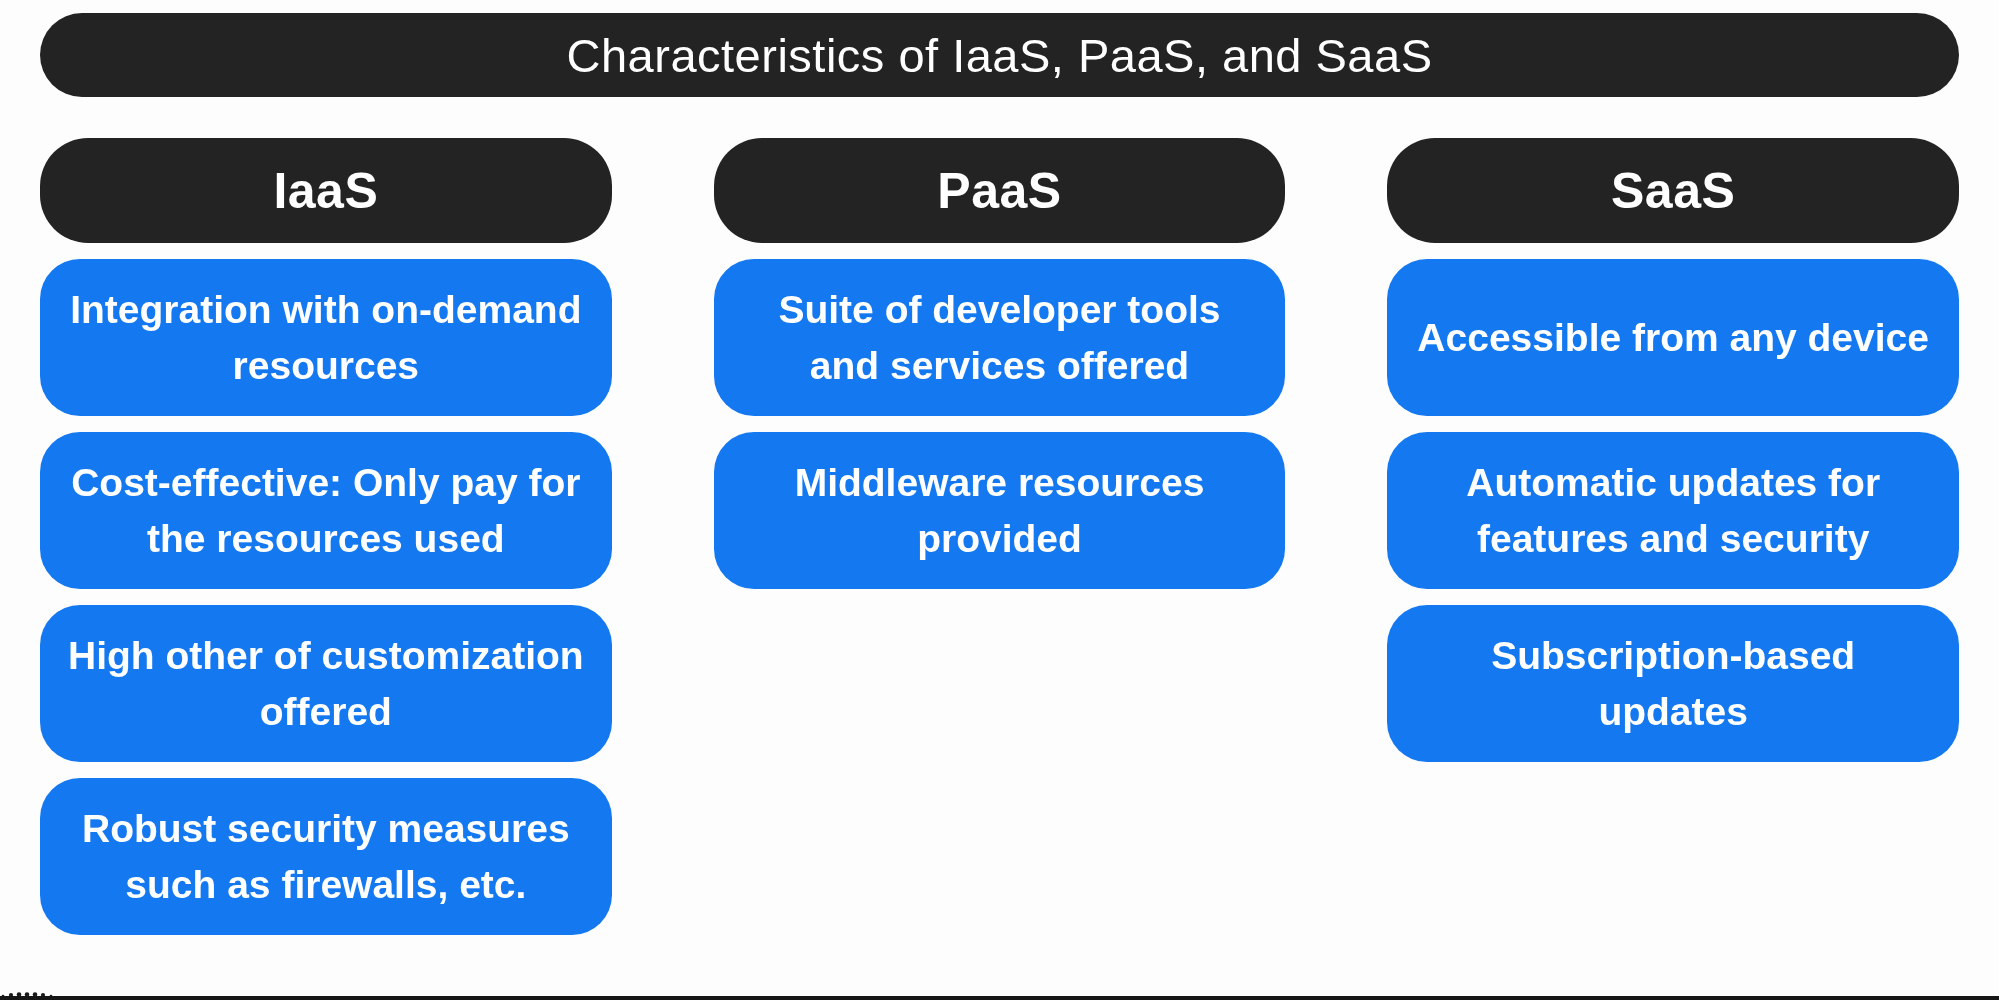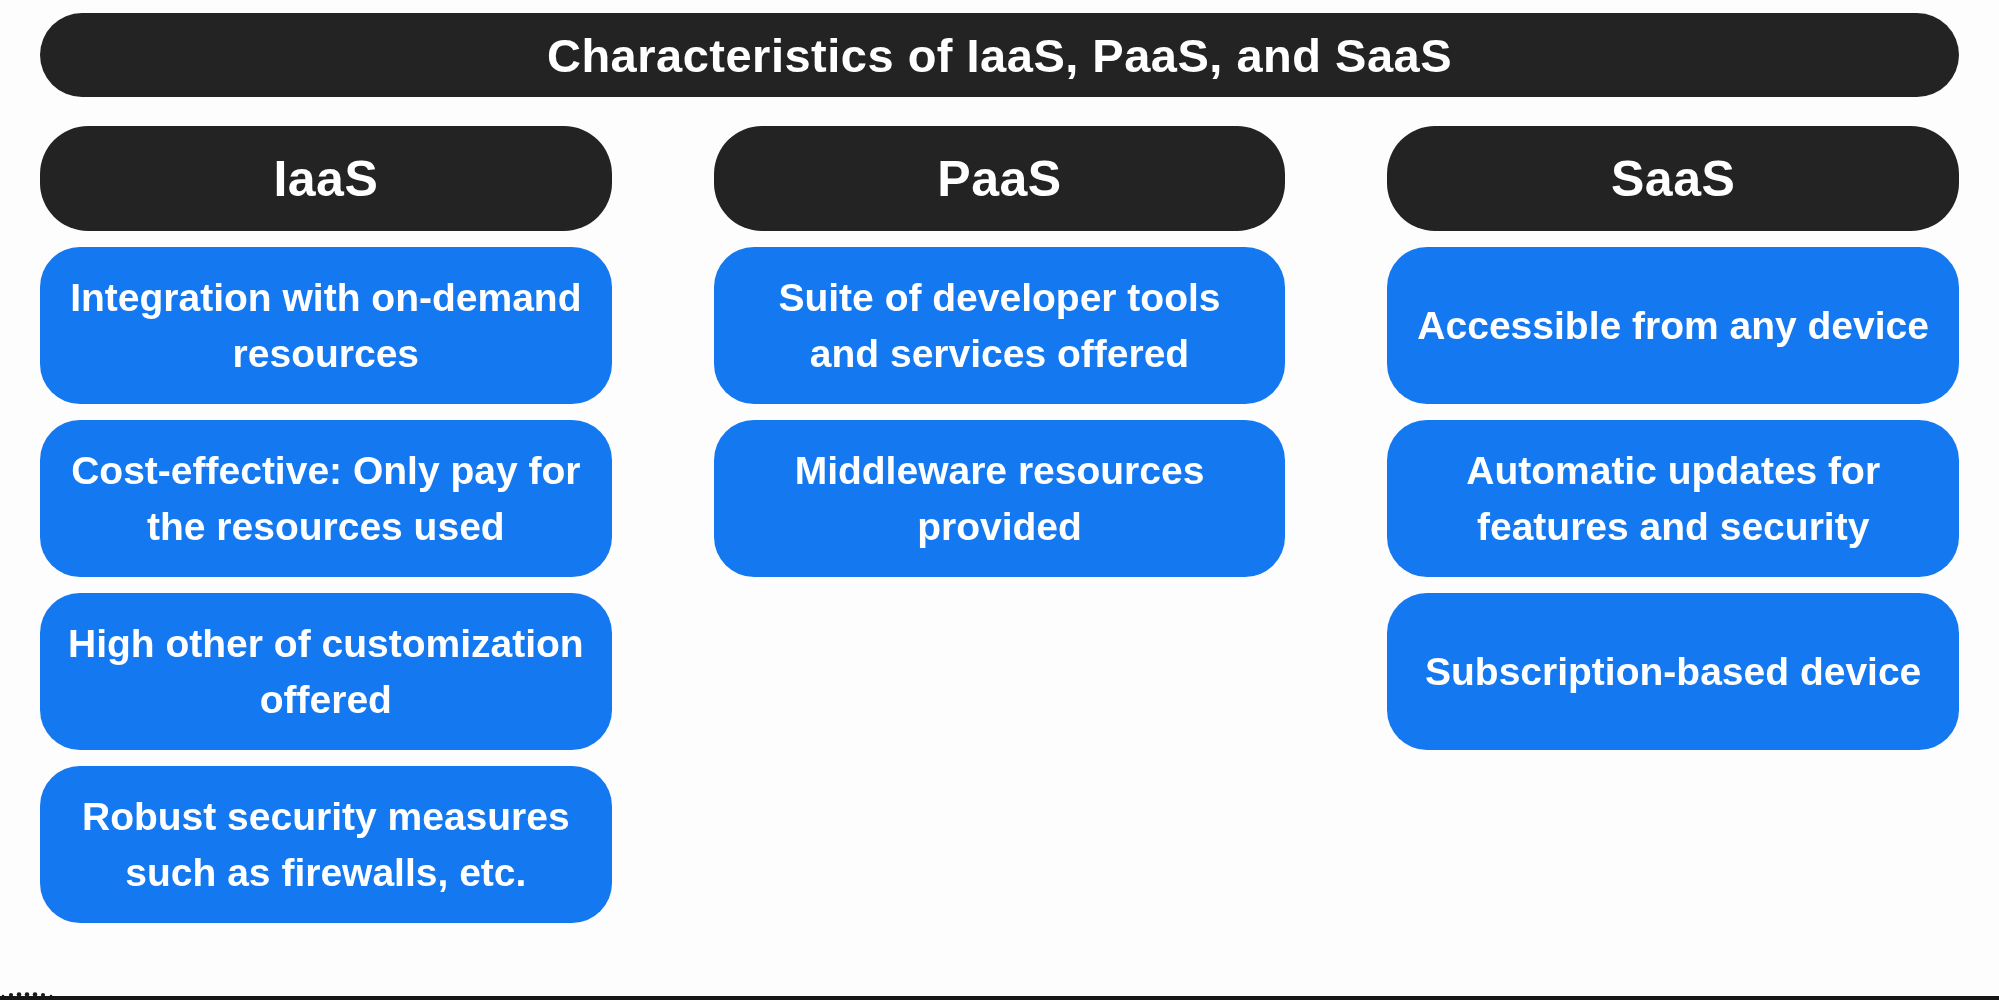--- a/index.html
+++ b/index.html
@@ -17,25 +17,25 @@
     background:var(--page-bg);
     font-family:"Liberation Sans",sans-serif;
     overflow:hidden;
   }
   .title-pill{
     position:absolute;left:40px;top:13px;
     width:1919px;height:84px;
     background:var(--pill-bg);
     border-radius:46px;
     display:flex;align-items:center;justify-content:center;
-    color:#fff;font-size:47px;font-weight:bold;
+    color:#fff;font-size:47px;font-weight:normal;
     letter-spacing:0.5px;
   }
   .grid{
-    position:absolute;left:40px;top:126px;
+    position:absolute;left:40px;top:138px;
     width:1919px;
     display:grid;
     grid-template-columns:repeat(3,1fr);
     column-gap:102px;
   }
   .col{display:flex;flex-direction:column;}
   .head-pill{
     height:105px;
     background:var(--pill-bg);
     border-radius:48px;
@@ -94,21 +94,21 @@
     <div class="col">
       <div class="head-pill">PaaS</div>
       <div class="card">Suite of developer tools and services offered</div>
       <div class="card">Middleware resources provided</div>
     </div>
 
     <div class="col">
       <div class="head-pill">SaaS</div>
       <div class="card">Accessible from any device</div>
       <div class="card">Automatic updates for features and security</div>
-      <div class="card">Subscription-based device</div>
+      <div class="card">Subscription-based updates</div>
     </div>
 
   </div>
 
   <div class="footer">
     <svg class="logo-mark" viewBox="0 0 56 56" xmlns="http://www.w3.org/2000/svg" fill="#1A1A1A">
 
       <circle cx="3" cy="7" r="1.3"></circle>
       <circle cx="11" cy="6" r="2.1"></circle>
       <circle cx="19" cy="5.5" r="2.3"></circle>

